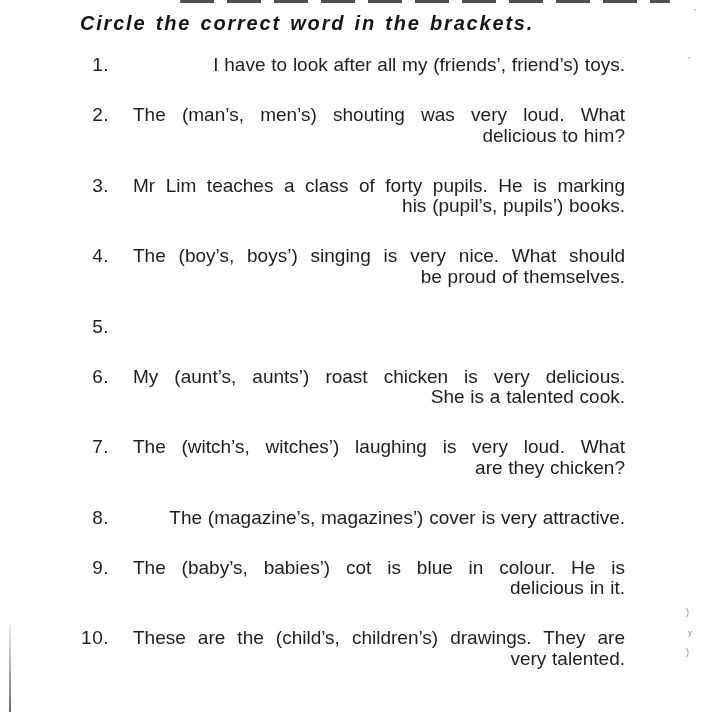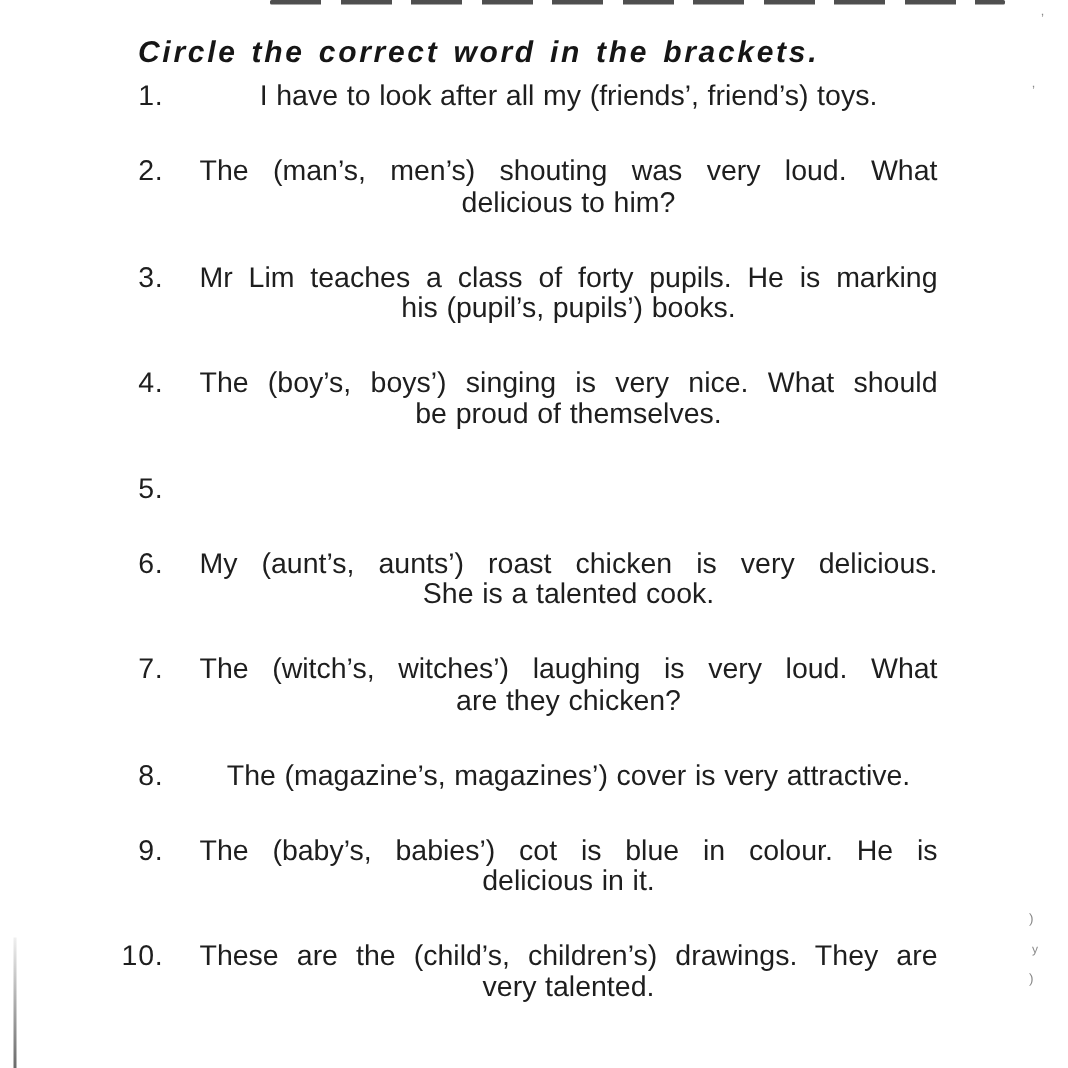--- a/index.html
+++ b/index.html
@@ -10,21 +10,21 @@
   .page {
     position: relative;
     width: 712px;
     height: 712px;
     background: #ffffff;
     color: #1e1e1e;
     font-family: "Liberation Sans", sans-serif;
     overflow: hidden;
   }
   .worksheet-title {
-    margin: 12px;
+    margin: 0;
     position: absolute;
     left: 80px;
     top: 11px;
     font-size: 20px;
     font-style: italic;
     font-weight: bold;
     letter-spacing: 1.8px;
     word-spacing: 2px;
     line-height: 24px;
     color: #161616;
@@ -47,21 +47,21 @@
   .question-number {
     flex: 0 0 109px;
     text-align: right;
     letter-spacing: 0.5px;
   }
   .question-text {
     margin-left: 24px;
     width: 492px;
   }
   .q-line {
-    text-align: center;
+    text-align: right;
     word-spacing: 0.5px;
   }
   .q-line.justified {
     text-align: justify;
     text-align-last: justify;
   }
   
   .artifact-top-line {
     position: absolute;
     top: 0;

